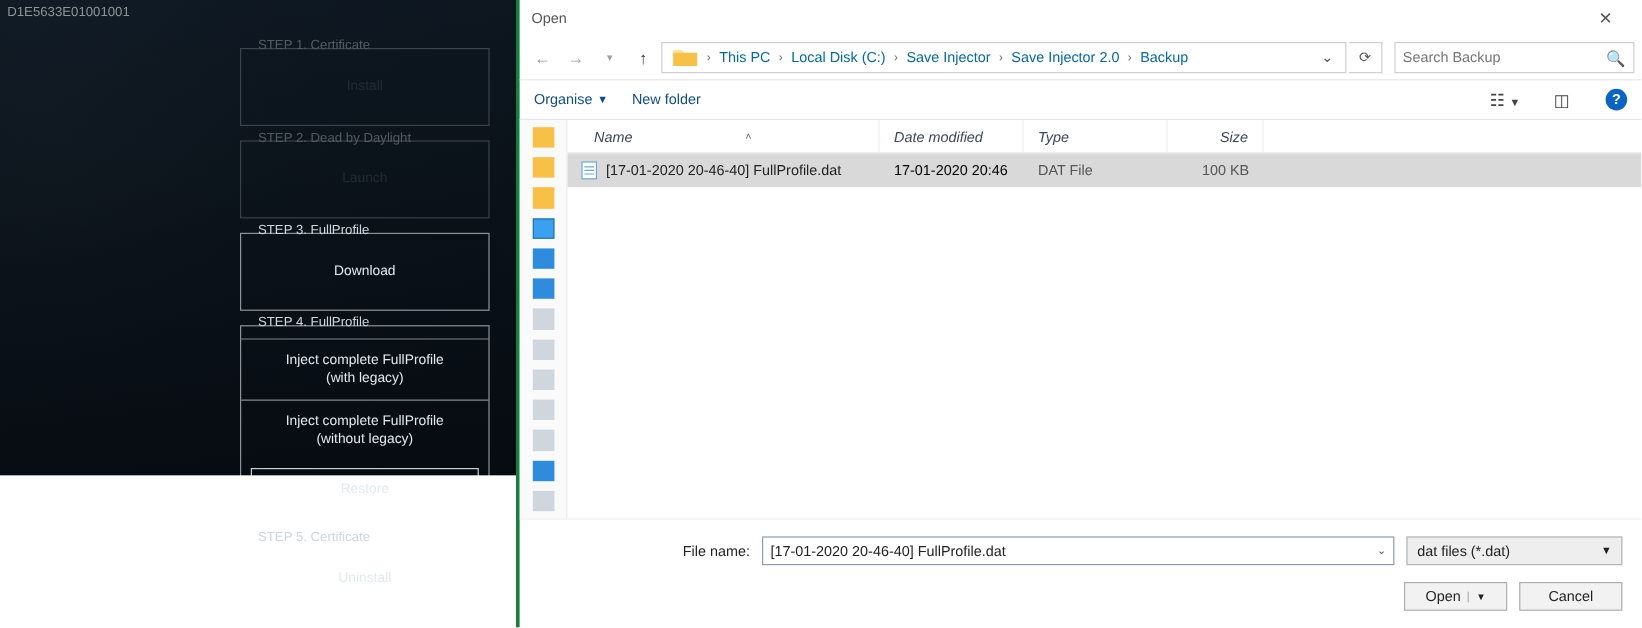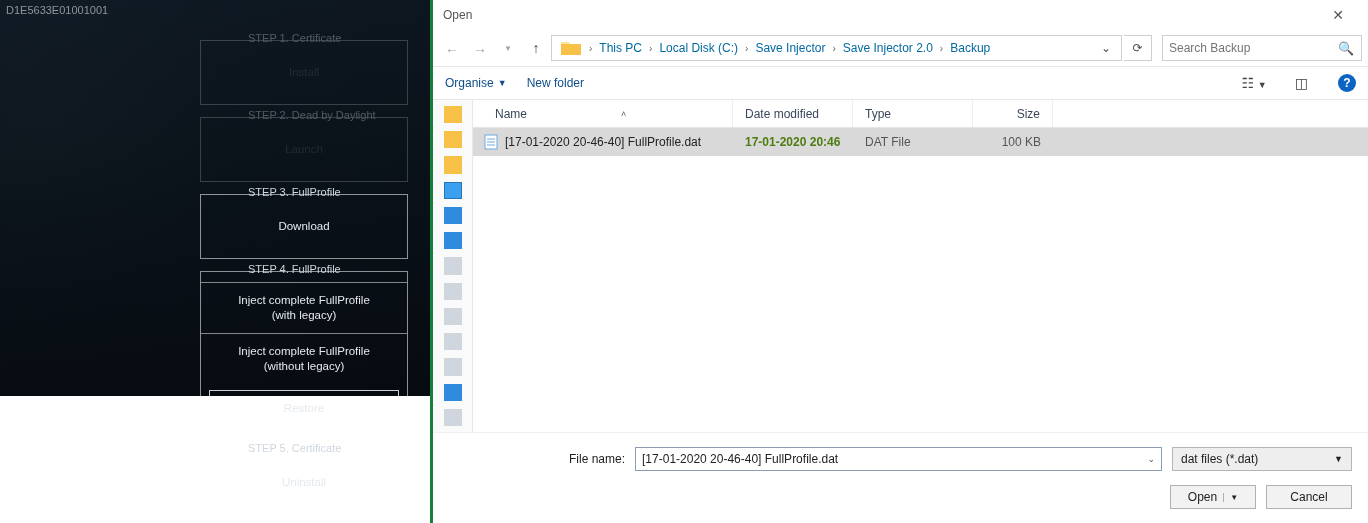--- a/index.html
+++ b/index.html
@@ -12,21 +12,21 @@
     linear-gradient(rgba(10,20,30,.65),rgba(5,10,15,.85)),
     radial-gradient(circle at 10% 30%, rgba(255,255,255,.05), transparent 40%),
     linear-gradient(135deg,#1a2530 0%,#0c1218 100%);
   color:#cfd6dd;
   font-size:12px;
 }
 .inj-title{position:absolute;top:4px;left:6px;color:#8e9599;font-size:11px;}
 .steps{position:absolute;right:22px;top:40px;width:208px;display:flex;flex-direction:column;gap:12px;}
 .step{border:1px solid rgba(255,255,255,.55);position:relative;}
 .step.dim{opacity:.35;}
-.step-label{position:absolute;top:-9px;left:10px;padding:0 4px;font-size:11px;background:transparent;white-space:nowrap;margin-left:33px;}
+.step-label{position:absolute;top:-9px;left:10px;padding:0 4px;font-size:11px;background:transparent;white-space:nowrap;}
 .step-body{padding:14px 0;display:flex;flex-direction:column;}
 .step-btn{color:#e4e9ee;text-align:center;padding:10px 4px;font-size:11.5px;line-height:1.3;}
 .step-btn.dim{color:#4a5560;}
 .step-divider{border-top:1px solid rgba(255,255,255,.5);}
 .step-btn.boxed{border:1px solid rgba(255,255,255,.8);margin:6px 8px 2px;}
 
 
 .dialog{flex:1;height:523px;background:#fff;display:flex;flex-direction:column;font-size:12px;color:#222;border-left:3px solid #15803d;}
 .dlg-titlebar{height:30px;display:flex;align-items:center;padding:0 10px;color:#555;}
 .dlg-titlebar .title{flex:1;}
@@ -53,31 +53,31 @@
 
 .content{flex:1;display:flex;overflow:hidden;}
 .navpane{width:40px;background:#fafafa;border-right:1px solid #e8e8e8;padding:6px 0;display:flex;flex-direction:column;align-items:center;gap:8px;}
 .navpane-ico{width:18px;height:18px;background:#cfd6dd;}
 .navpane-ico.blue{background:#2e8bde;}
 .navpane-ico.folder{background:#f7c046;}
 .navpane-ico.mon{background:#3aa0ef;border:1px solid #2676b5;}
 
 .filearea{flex:1;display:flex;flex-direction:column;background:#fff;}
 .cols{height:28px;display:flex;align-items:center;border-bottom:1px solid #e5e5e5;color:#3a475a;font-size:12px;}
-.col{padding:0 12px;border-right:1px solid #eee;height:100%;display:flex;align-items:center;gap:24px;}
+.col{padding:0 12px;border-right:1px solid #eee;height:100%;display:flex;align-items:center;gap:24px;font-style:italic;}
 .col.name{flex:0 0 260px;padding-left:22px;}
 .col.date{flex:0 0 120px;}
 .col.type{flex:0 0 120px;}
 .col.size{flex:0 0 80px;justify-content:flex-end;}
 .sort-caret{font-size:9px;color:#666;}
 
 .filerow{height:28px;display:flex;align-items:center;background:#d9d9d9;font-size:12px;color:#222;}
 .filerow .c{padding:0 12px;}
 .filerow .c.name{flex:0 0 260px;padding-left:10px;display:flex;align-items:center;gap:6px;}
-.filerow .c.date{flex:0 0 120px;color:#4d7c0f;font-weight:bold;}
+.filerow .c.date{flex:0 0 120px;color:#000000;}
 .filerow .c.type{flex:0 0 120px;color:#555;}
 .filerow .c.size{flex:0 0 80px;text-align:right;color:#555;}
 .file-ico{width:16px;height:16px;}
 
 .footer{padding:14px 16px;display:flex;align-items:center;gap:10px;border-top:1px solid #efefef;}
 .fn-label{color:#222;font-size:12px;margin-left:120px;}
 .fn-input{flex:1;height:24px;border:1px solid #8a9db3;padding:0 6px;font-size:12px;display:flex;align-items:center;}
 .filter{width:180px;height:24px;border:1px solid #b5b5b5;background:#eee;display:flex;align-items:center;padding:0 8px;font-size:12px;}
 .filter .dd{margin-left:auto;font-size:9px;}
 .btnrow{padding:0 16px 14px;display:flex;justify-content:flex-end;gap:10px;}

